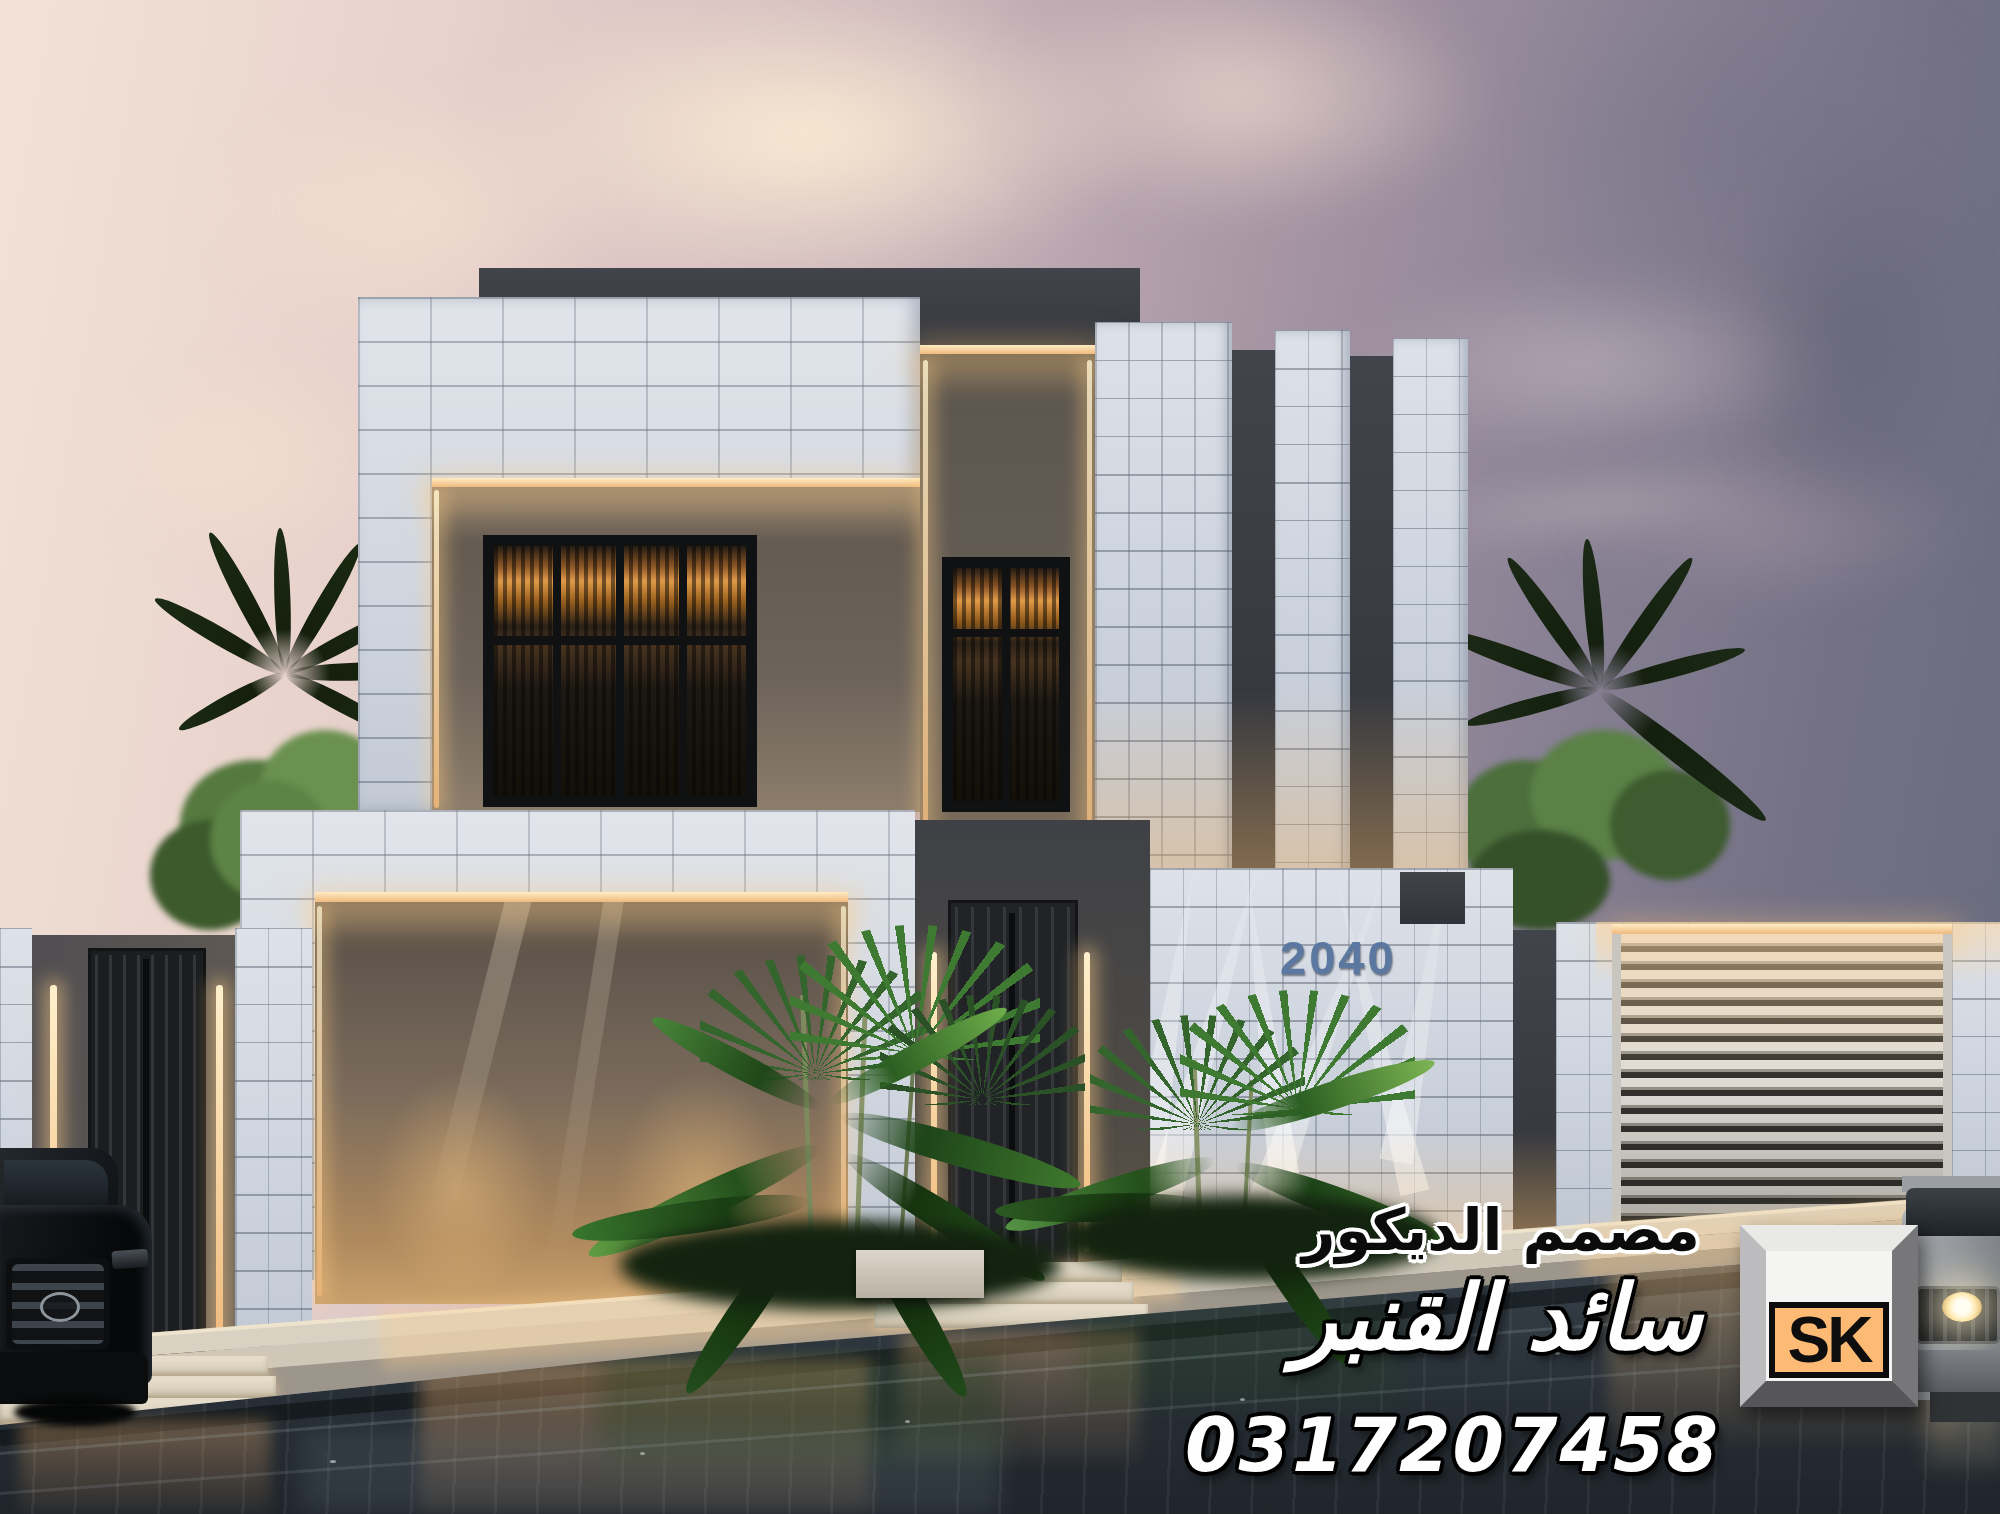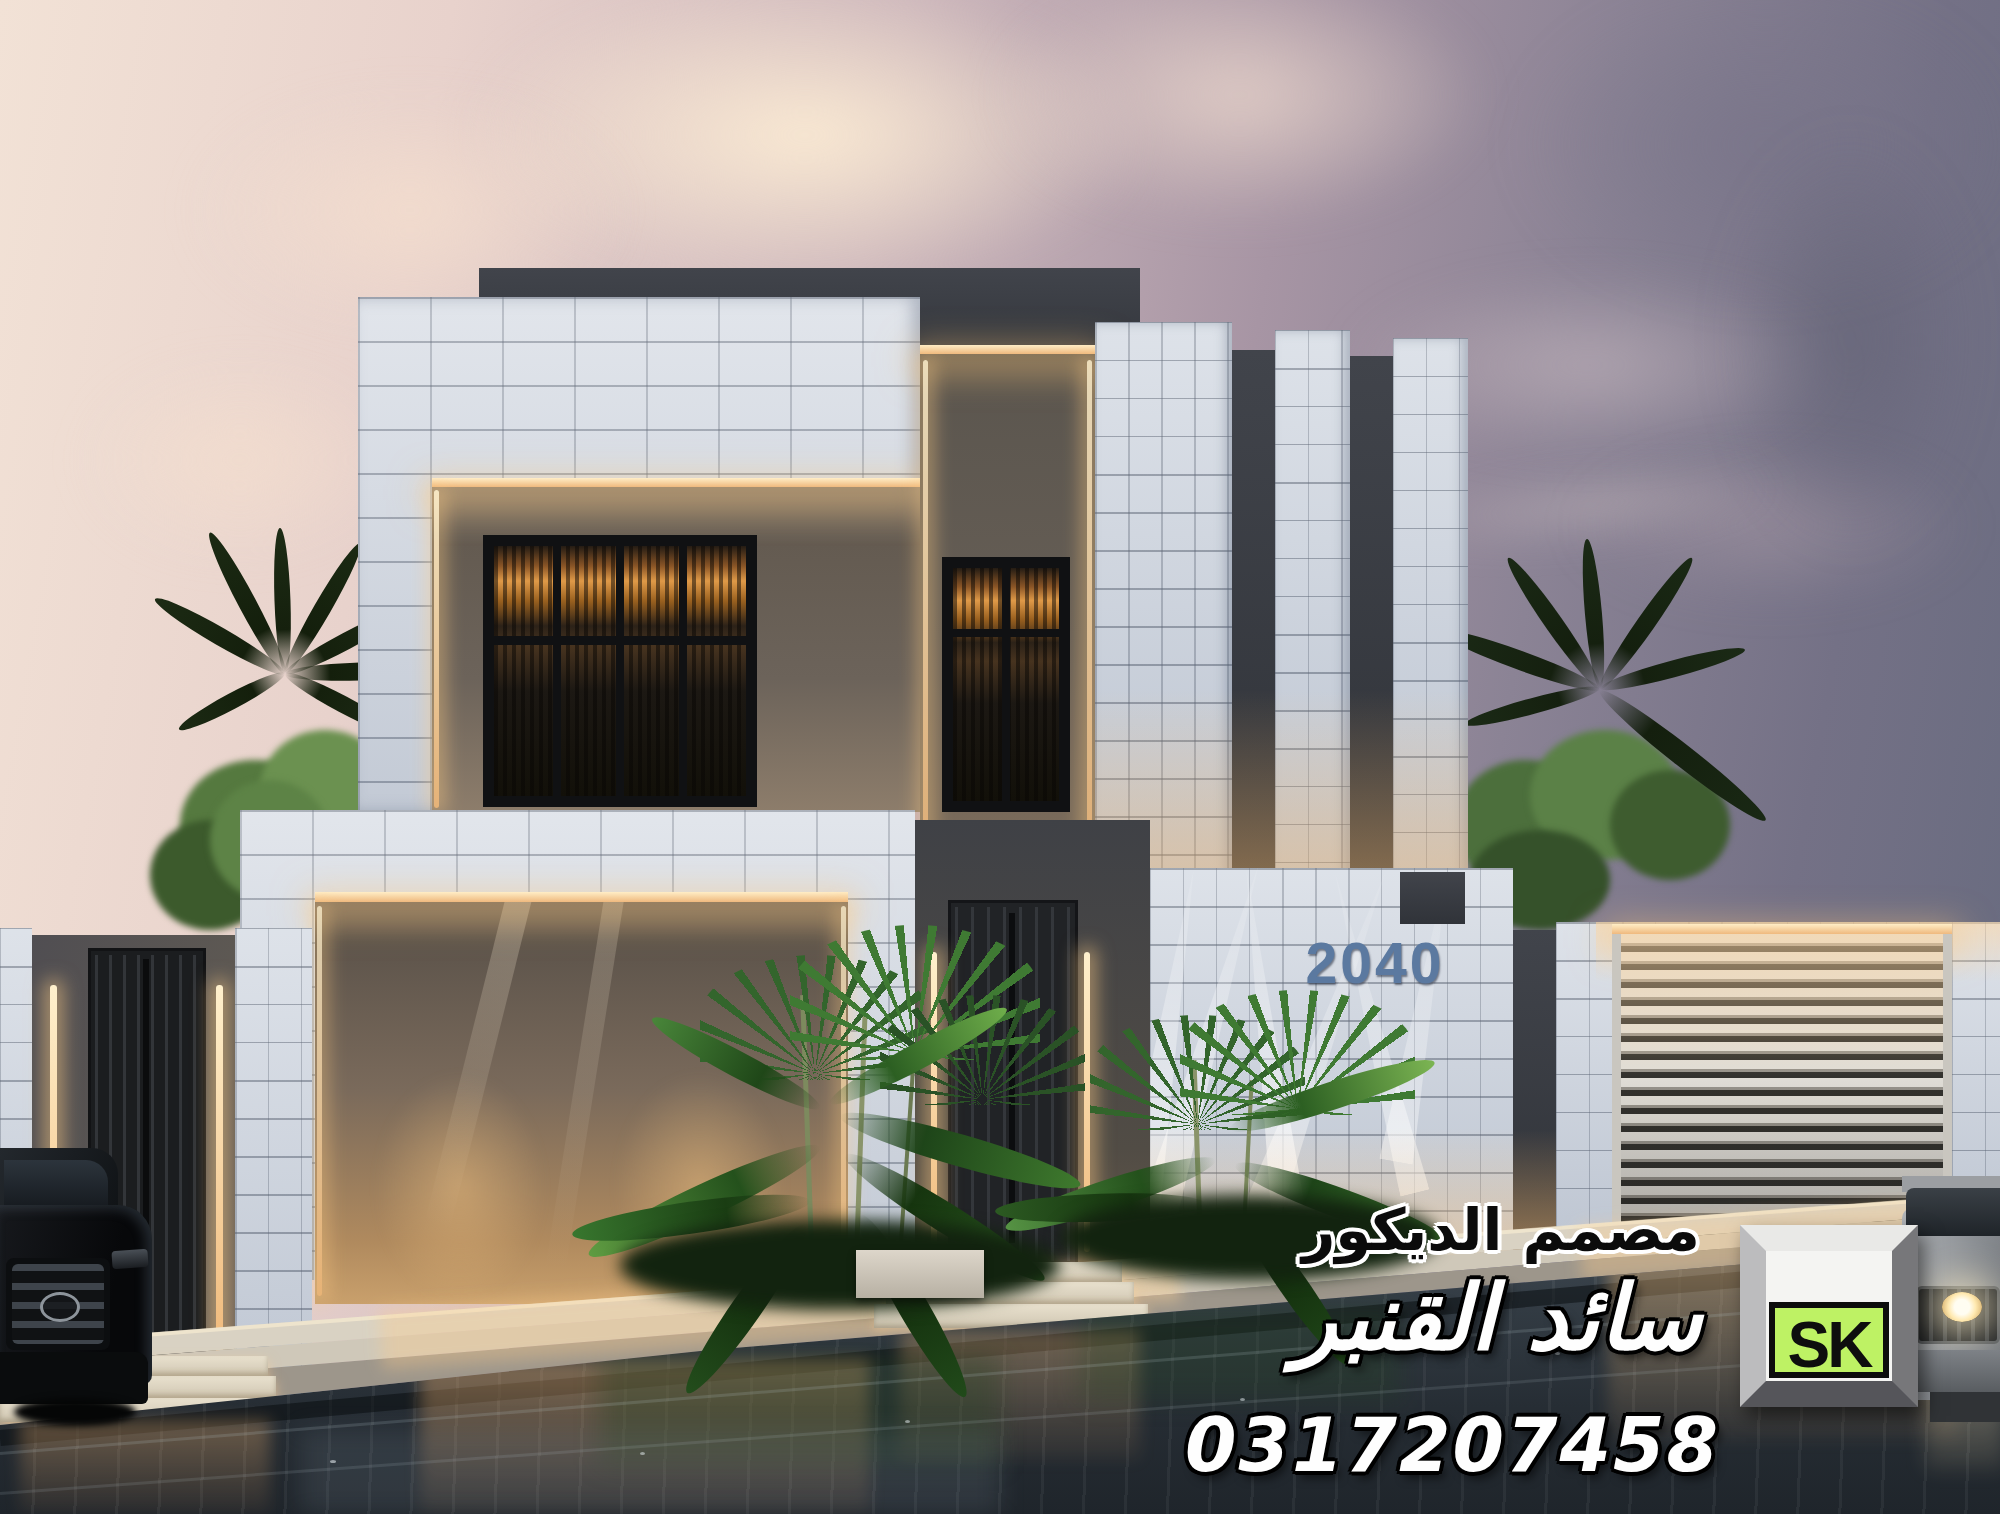--- a/index.html
+++ b/index.html
@@ -144,21 +144,21 @@
 
   <div class="a tileSm" style="left:1150px;top:868px;width:363px;height:390px;overflow:hidden;">
     <div class="blade" style="left:-10px;top:0;width:46px;height:390px;transform:rotate(9deg);opacity:.8;"></div>
     <div class="blade" style="left:40px;top:-10px;width:38px;height:360px;transform:rotate(16deg);opacity:.7;"></div>
     <div class="blade" style="left:100px;top:0;width:34px;height:340px;transform:rotate(-7deg);opacity:.75;"></div>
     <div class="blade" style="left:150px;top:-6px;width:40px;height:380px;transform:rotate(20deg);opacity:.6;"></div>
     <div class="blade" style="left:210px;top:0;width:30px;height:330px;transform:rotate(-14deg);opacity:.6;"></div>
     <div class="blade" style="left:255px;top:-4px;width:34px;height:300px;transform:rotate(10deg);opacity:.5;"></div>
     <div class="a" style="left:0;top:260px;width:363px;height:130px;background:linear-gradient(to top,rgba(255,200,130,.5),rgba(255,200,130,0));"></div>
   </div>
-  <div class="a" style="left:1280px;top:930px;width:190px;text-align:center;font-size:57px;font-weight:bold;letter-spacing:3px;color:#5b79a0;text-shadow:1px 2px 2px rgba(25,35,55,.55);">2040</div>
+  <div class="a" style="left:1280px;top:930px;width:190px;text-align:left;font-size:47px;font-weight:bold;letter-spacing:3px;color:#5b79a0;text-shadow:1px 2px 2px rgba(25,35,55,.55);">2040</div>
   <div class="a charc" style="left:1400px;top:872px;width:65px;height:52px;"></div>
 
   <div class="a charc" style="left:1513px;top:930px;width:43px;height:322px;">
     <div class="a" style="left:0;top:200px;width:43px;height:122px;background:linear-gradient(to bottom,rgba(255,190,110,0),rgba(255,190,110,.5));"></div>
   </div>
   <div class="a tileSm" style="left:1556px;top:922px;width:444px;height:335px;">
     <div class="a" style="left:40px;top:0;width:404px;height:60px;background:linear-gradient(to bottom,rgba(255,214,160,.55),rgba(255,214,160,0));"></div>
   </div>
   <div class="a cove" style="left:1612px;top:924px;width:340px;height:10px;"></div>
   <div class="a" style="left:1612px;top:934px;width:340px;height:318px;background:repeating-linear-gradient(to bottom,#e0ddd6 0 9px,#96928a 9px 12px,#32312d 12px 18px);">
@@ -266,18 +266,18 @@
     <div class="a" style="left:1942px;top:1292px;width:40px;height:30px;border-radius:50%;background:radial-gradient(circle,#fffdf2 0 30%,#ffe9b0 55%,#c79b55 100%);box-shadow:0 0 38px 14px rgba(255,240,200,.75);"></div>
     <div class="a" style="left:1902px;top:1350px;width:98px;height:42px;background:linear-gradient(#7e8287,#595d61);border-radius:6px 0 0 6px;"></div>
     <div class="a" style="left:1930px;top:1392px;width:70px;height:30px;background:#303336;"></div>
   </div>
 
   <div class="a ar outlineW" style="left:1100px;top:1200px;width:600px;font-size:58px;line-height:1.05;">مصمم الديكور</div>
   <div class="a ar outlineB" style="left:1080px;top:1268px;width:622px;font-size:90px;line-height:1.1;">سائد القنبر</div>
   <div class="a outlineB" style="left:1090px;top:1402px;width:630px;text-align:right;font-size:74px;font-weight:900;letter-spacing:2px;font-family:'DejaVu Sans',sans-serif;">0317207458</div>
 
   <div class="a" style="left:1740px;top:1225px;width:178px;height:182px;box-sizing:border-box;border:26px solid;border-color:#e9e9e7 #77777a #55555a #bcbcbe;background:#f4f4f2;box-shadow:6px 9px 18px rgba(0,0,0,.55);">
-    <div style="position:absolute;inset:3px;border:6px solid #0c0c0c;background:#bef264;display:flex;align-items:flex-start;justify-content:center;margin-top:48px;">
+    <div style="position:absolute;inset:3px;border:6px solid #0c0c0c;background:#fdba74;display:flex;align-items:center;justify-content:center;margin-top:48px;">
       <span style="font-size:64px;font-weight:900;letter-spacing:-3px;color:#0e0e0e;font-family:'Liberation Sans',sans-serif;">SK</span>
     </div>
   </div>
 
 </div>
 
 </body></html>

